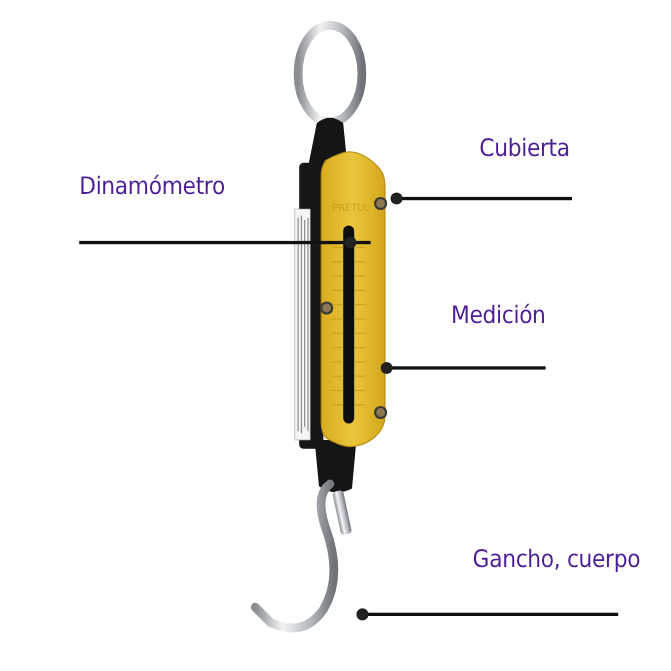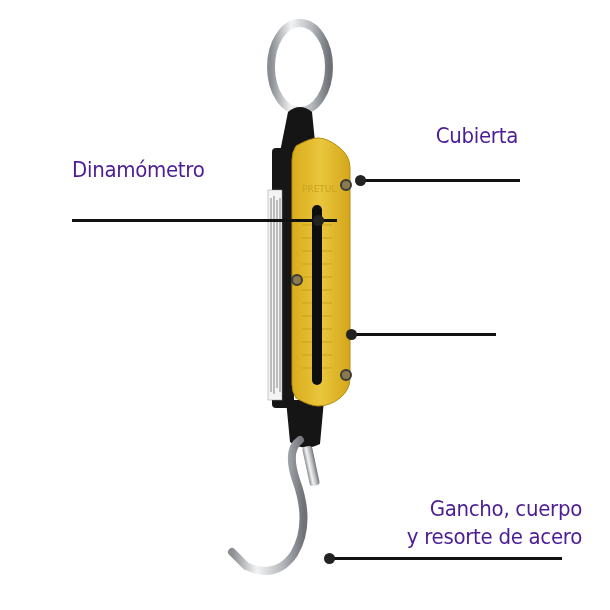--- a/index.html
+++ b/index.html
@@ -93,22 +93,22 @@
 <div class="line" style="left:72px; top:219px; width:265px;"></div>
 <div class="dot" style="left:313px; top:215px;"></div>
 
 <div class="label right" style="left:378px; top:122px; width:140px;">
   <span>Cubierta</span>
 </div>
 <div class="line" style="left:360px; top:179px; width:160px;"></div>
 <div class="dot" style="left:355px; top:175px;"></div>
 
 <div class="label right" style="left:378px; top:274px; width:118px;">
+  <span>Medición</span>
 </div>
 <div class="line" style="left:352px; top:333px; width:144px;"></div>
 <div class="dot" style="left:346px; top:329px;"></div>
 
 <div class="label right" style="left:360px; top:495px; width:222px;">
   <span>Gancho, cuerpo</span>
-  <span>y resorte de acero</span>
 </div>
 <div class="line" style="left:330px; top:557px; width:232px;"></div>
 <div class="dot" style="left:324px; top:553px;"></div>
 
 </body></html>

